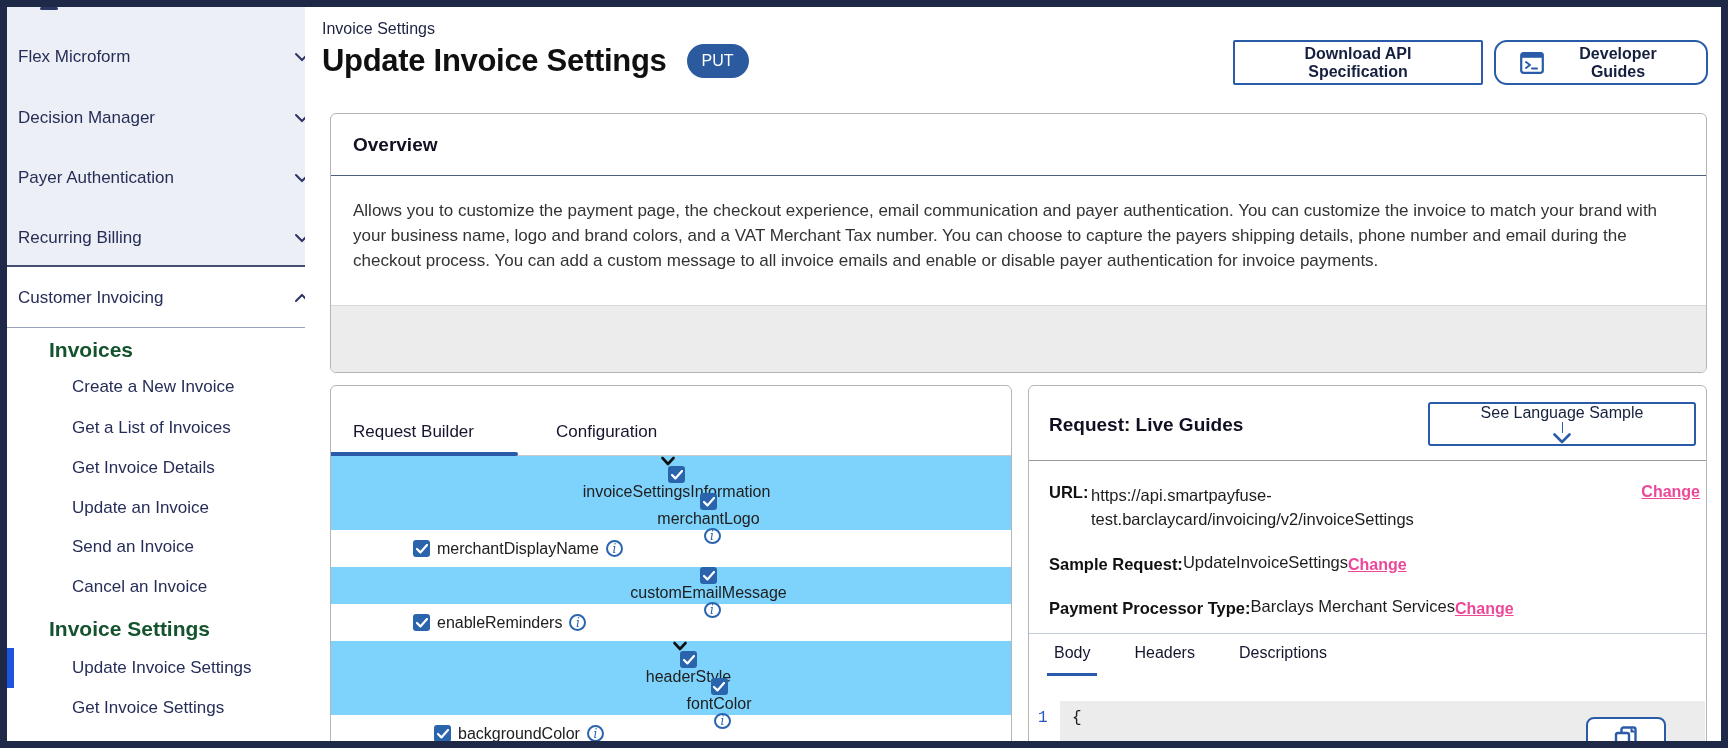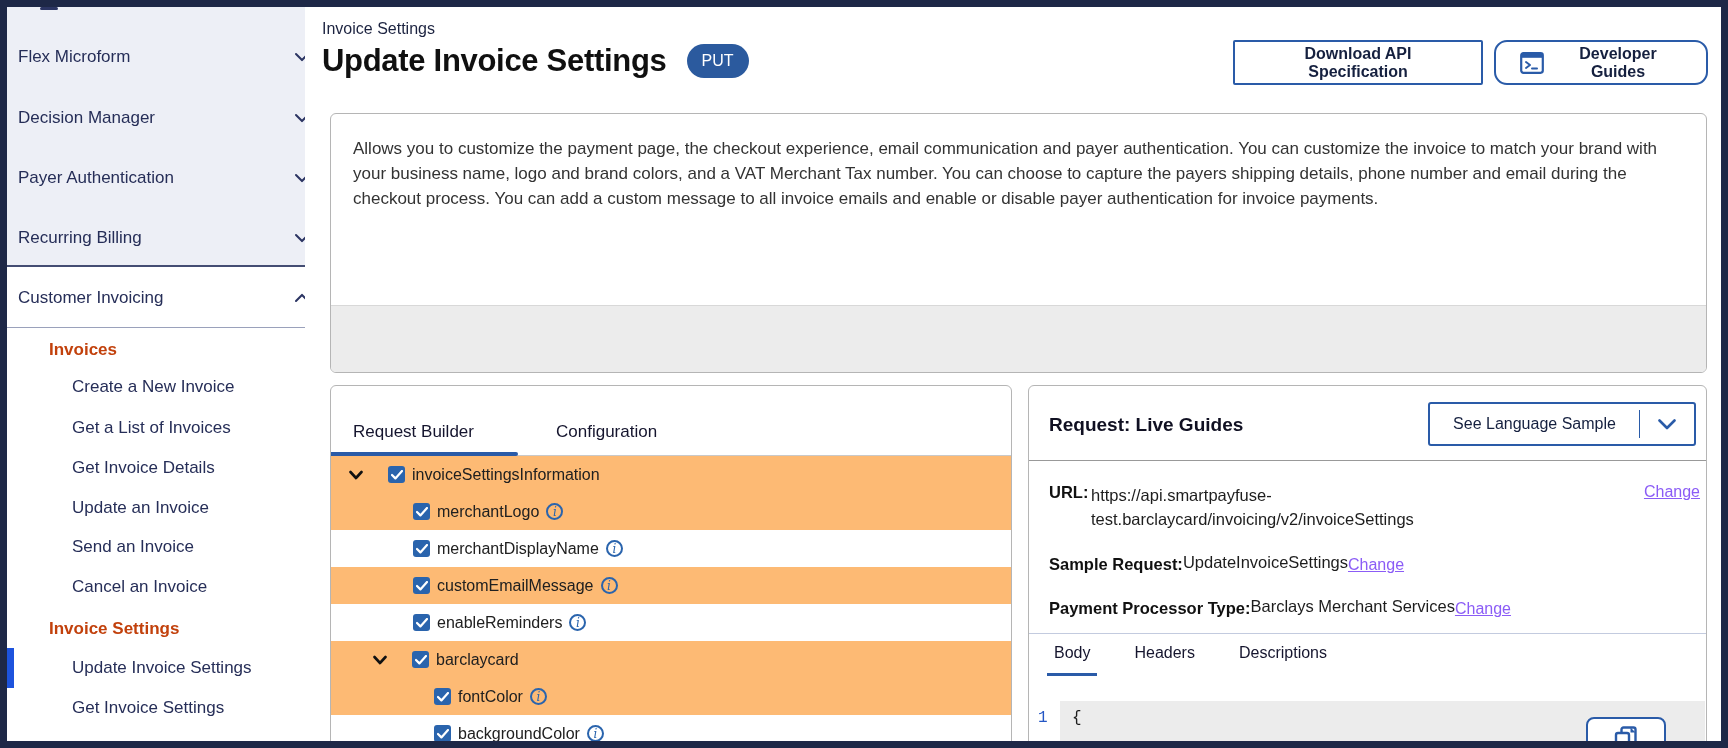--- a/index.html
+++ b/index.html
@@ -11,21 +11,21 @@
   
   .sidebar { width:298px; height:100%; position:relative; flex:0 0 298px; background:#fff; }
   .sb-lav { position:absolute; left:0; top:0; width:298px; height:258px; background:#edeff6; }
   .sb-frag { position:absolute; left:33px; top:0; width:18px; height:3px; background:#2c3563; border-radius:2px; }
   .sb-item { position:absolute; left:0; width:326px; height:34px; display:flex; align-items:center;
              padding-left:11px; font-size:17px; color:#262e58; cursor:pointer; }
   .sb-item .chev { position:absolute; right:24px; top:50%; transform:translateY(-50%); display:flex; }
   .sb-div1 { position:absolute; left:0; top:258px; width:298px; height:2px; background:#444d73; }
   .sb-div2 { position:absolute; left:0; top:320px; width:298px; height:1px; background:#9aa1bb; }
   .sb-h   { position:absolute; left:42px; height:30px; display:flex; align-items:center;
-            font-size:17px; font-weight:700; color:#c2410c; }
+            font-size:21px; font-weight:700; color:#14532d; }
   .sb-sub { position:absolute; left:65px; height:30px; display:flex; align-items:center;
             font-size:17px; color:#262e58; cursor:pointer; }
   .sb-selbar { position:absolute; left:0; top:641px; width:7px; height:40px; background:#1d53dd; }
 
   
   main { position:relative; flex:1; height:100%; background:#fff; }
   .crumb { position:absolute; left:17px; top:13px; font-size:16px; color:#1c2340; }
   .title-row { position:absolute; left:17px; top:36px; display:flex; align-items:center; gap:20px; }
   .title { font-size:31px; font-weight:700; color:#101010; letter-spacing:-0.3px; }
   .method-badge { background:#2b5a9e; color:#fff; font-size:16px; padding:8px 15px; border-radius:19px; }
@@ -48,48 +48,48 @@
 
   
   .rb { left:25px; top:378px; width:682px; height:420px; border-radius:6px 6px 0 0; overflow:hidden; }
   .rb-tabs { position:relative; height:70px; }
   .rb-tab { position:absolute; top:36px; font-size:17px; color:#15152e; cursor:pointer; }
   .rb-tab.t0 { left:22px; }
   .rb-tab.t1 { left:225px; }
   .rb-tabline { position:absolute; left:0; top:69px; width:100%; height:1px; background:#c9c9c9; }
   .rb-underline { position:absolute; left:0; top:66px; width:187px; height:4px; background:#2a5ba8; border-radius:0 2px 2px 0; }
   .row { height:37px; display:flex; align-items:center; }
-  .row.grey { background:#fdba74; }
+  .row.grey { background:#7dd3fc;flex-direction:column; }
   .row.lv1 { padding-left:18px; }
   .row.lv2 { padding-left:82px; }
   .row.lv2e { padding-left:42px; }
   .row.lv3 { padding-left:103px; }
   .exp { width:14px; margin-right:25px; display:flex; cursor:pointer; }
   .cb { width:17px; height:17px; background:#2a64ad; border-radius:3px; margin-right:7px; display:flex;
         align-items:center; justify-content:center; cursor:pointer; flex:0 0 17px; }
   .row .lbl { font-size:16px; color:#202020; margin-right:7px; }
   .info { width:17px; height:17px; border:2px solid #2a64ad; border-radius:50%; display:flex; align-items:center;
           justify-content:center; cursor:pointer; }
   .info i { font-family:"DejaVu Serif", serif; font-style:italic; font-size:12px; color:#2a64ad; line-height:1; }
 
   
   .lc { left:723px; top:378px; width:679px; height:420px; border-radius:6px 6px 0 0; overflow:hidden; }
   .lc-head { position:absolute; left:0; top:0; width:100%; height:75px; border-bottom:1px solid #999; }
   .lc-title { position:absolute; left:20px; top:28px; font-size:19px; font-weight:600; color:#101022; }
   .lang-btn { position:absolute; left:399px; top:16px; width:268px; height:44px; border:2px solid #2a5ba8;
-              border-radius:3px; background:#fff; display:flex; align-items:center; cursor:pointer; }
+              border-radius:3px; background:#fff; display:flex; align-items:center; cursor:pointer;flex-direction:column; }
   .lang-btn .txt { flex:1; text-align:center; font-size:16px; color:#15203f; }
   .lang-btn .vd { width:1px; height:28px; background:#2a5ba8; }
   .lang-btn .ch { width:54px; display:flex; justify-content:center; }
   .lc-url { position:absolute; left:0; top:95px; width:100%; }
   .lc-label { font-size:16.5px; font-weight:700; color:#111; }
   .lc-val { font-size:16.5px; color:#1d1d1d; line-height:24px; }
   .lc-url .lc-label { position:absolute; left:20px; top:2px; }
   .lc-url .lc-val { position:absolute; left:62px; top:2px; }
-  .chg { font-size:16px; font-weight:400; color:#8b5cf6; text-decoration:underline; cursor:pointer; }
+  .chg { font-size:16px; font-weight:700; color:#ec4899; text-decoration:underline; cursor:pointer; }
   .lc-url .chg { position:absolute; right:6px; top:2px; }
   .lc-line { position:absolute; left:20px; display:flex; align-items:flex-end; }
   .lc-divider { position:absolute; left:0; top:247px; width:100%; height:1px; background:#c3cbdf; }
   .ctabs { position:absolute; left:25px; top:258px; display:flex; gap:44px; }
   .ctab { position:relative; font-size:16px; color:#15152e; padding-bottom:14px; cursor:pointer; }
   .ctab.active::after { content:""; position:absolute; left:-7px; right:-7px; bottom:0; height:3px; background:#2a5ba8; }
   .code { position:absolute; left:1px; right:1px; top:315px; height:120px; }
   .gutter { position:absolute; left:0; top:0; width:30px; height:100%; background:#fff; }
   .codebg { position:absolute; left:30px; right:0; top:0; height:100%; background:#ececec; }
   .lineno { position:absolute; left:8px; top:8px; font-family:"Liberation Mono", monospace; font-size:16px; color:#2456c4; }
@@ -187,20 +187,21 @@
               <rect x="1.2" y="1.2" width="21.6" height="4.6" fill="#2a5ba8"></rect>
               <polyline points="6,10 10,13 6,16" fill="none" stroke="#2a5ba8" stroke-width="2" stroke-linecap="round" stroke-linejoin="round"></polyline>
               <line x1="12" y1="16.6" x2="17" y2="16.6" stroke="#2a5ba8" stroke-width="2" stroke-linecap="round"></line>
             </svg>
           </span>
           <span>Developer Guides</span>
         </button>
       </div>
 
       <section class="panel ov">
+        <div class="ov-head">Overview</div>
         <div class="ov-body">Allows you to customize the payment page, the checkout experience, email communication and payer authentication. You can customize the invoice to match your brand with your business name, logo and brand colors, and a VAT Merchant Tax number. You can choose to capture the payers shipping details, phone number and email during the checkout process. You can add a custom message to all invoice emails and enable or disable payer authentication for invoice payments.</div>
         <div class="ov-foot"></div>
       </section>
 
       <section class="panel rb">
         <div class="rb-tabs">
           <span class="rb-tab t0">Request Builder</span>
           <span class="rb-tab t1">Configuration</span>
           <span class="rb-tabline"></span>
           <span class="rb-underline"></span>
@@ -272,21 +273,21 @@
           <span class="exp">
             <svg width="14" height="10" viewBox="0 0 14 10">
                 <polyline points="1.5,2 7,8 12.5,2" fill="none" stroke="#111" stroke-width="2.6" stroke-linecap="round" stroke-linejoin="round"></polyline>
               </svg>
           </span>
           <span class="cb">
             <svg width="12" height="10" viewBox="0 0 12 10">
                 <polyline points="1,5 4.4,8.4 11,1" fill="none" stroke="#fff" stroke-width="2.2" stroke-linecap="round" stroke-linejoin="round"></polyline>
               </svg>
           </span>
-          <span class="lbl">barclaycard</span>
+          <span class="lbl">headerStyle</span>
         </div>
 
         <div class="row grey lv3">
           <span class="cb">
             <svg width="12" height="10" viewBox="0 0 12 10">
                 <polyline points="1,5 4.4,8.4 11,1" fill="none" stroke="#fff" stroke-width="2.2" stroke-linecap="round" stroke-linejoin="round"></polyline>
               </svg>
           </span>
           <span class="lbl">fontColor</span>
           <span class="info">

